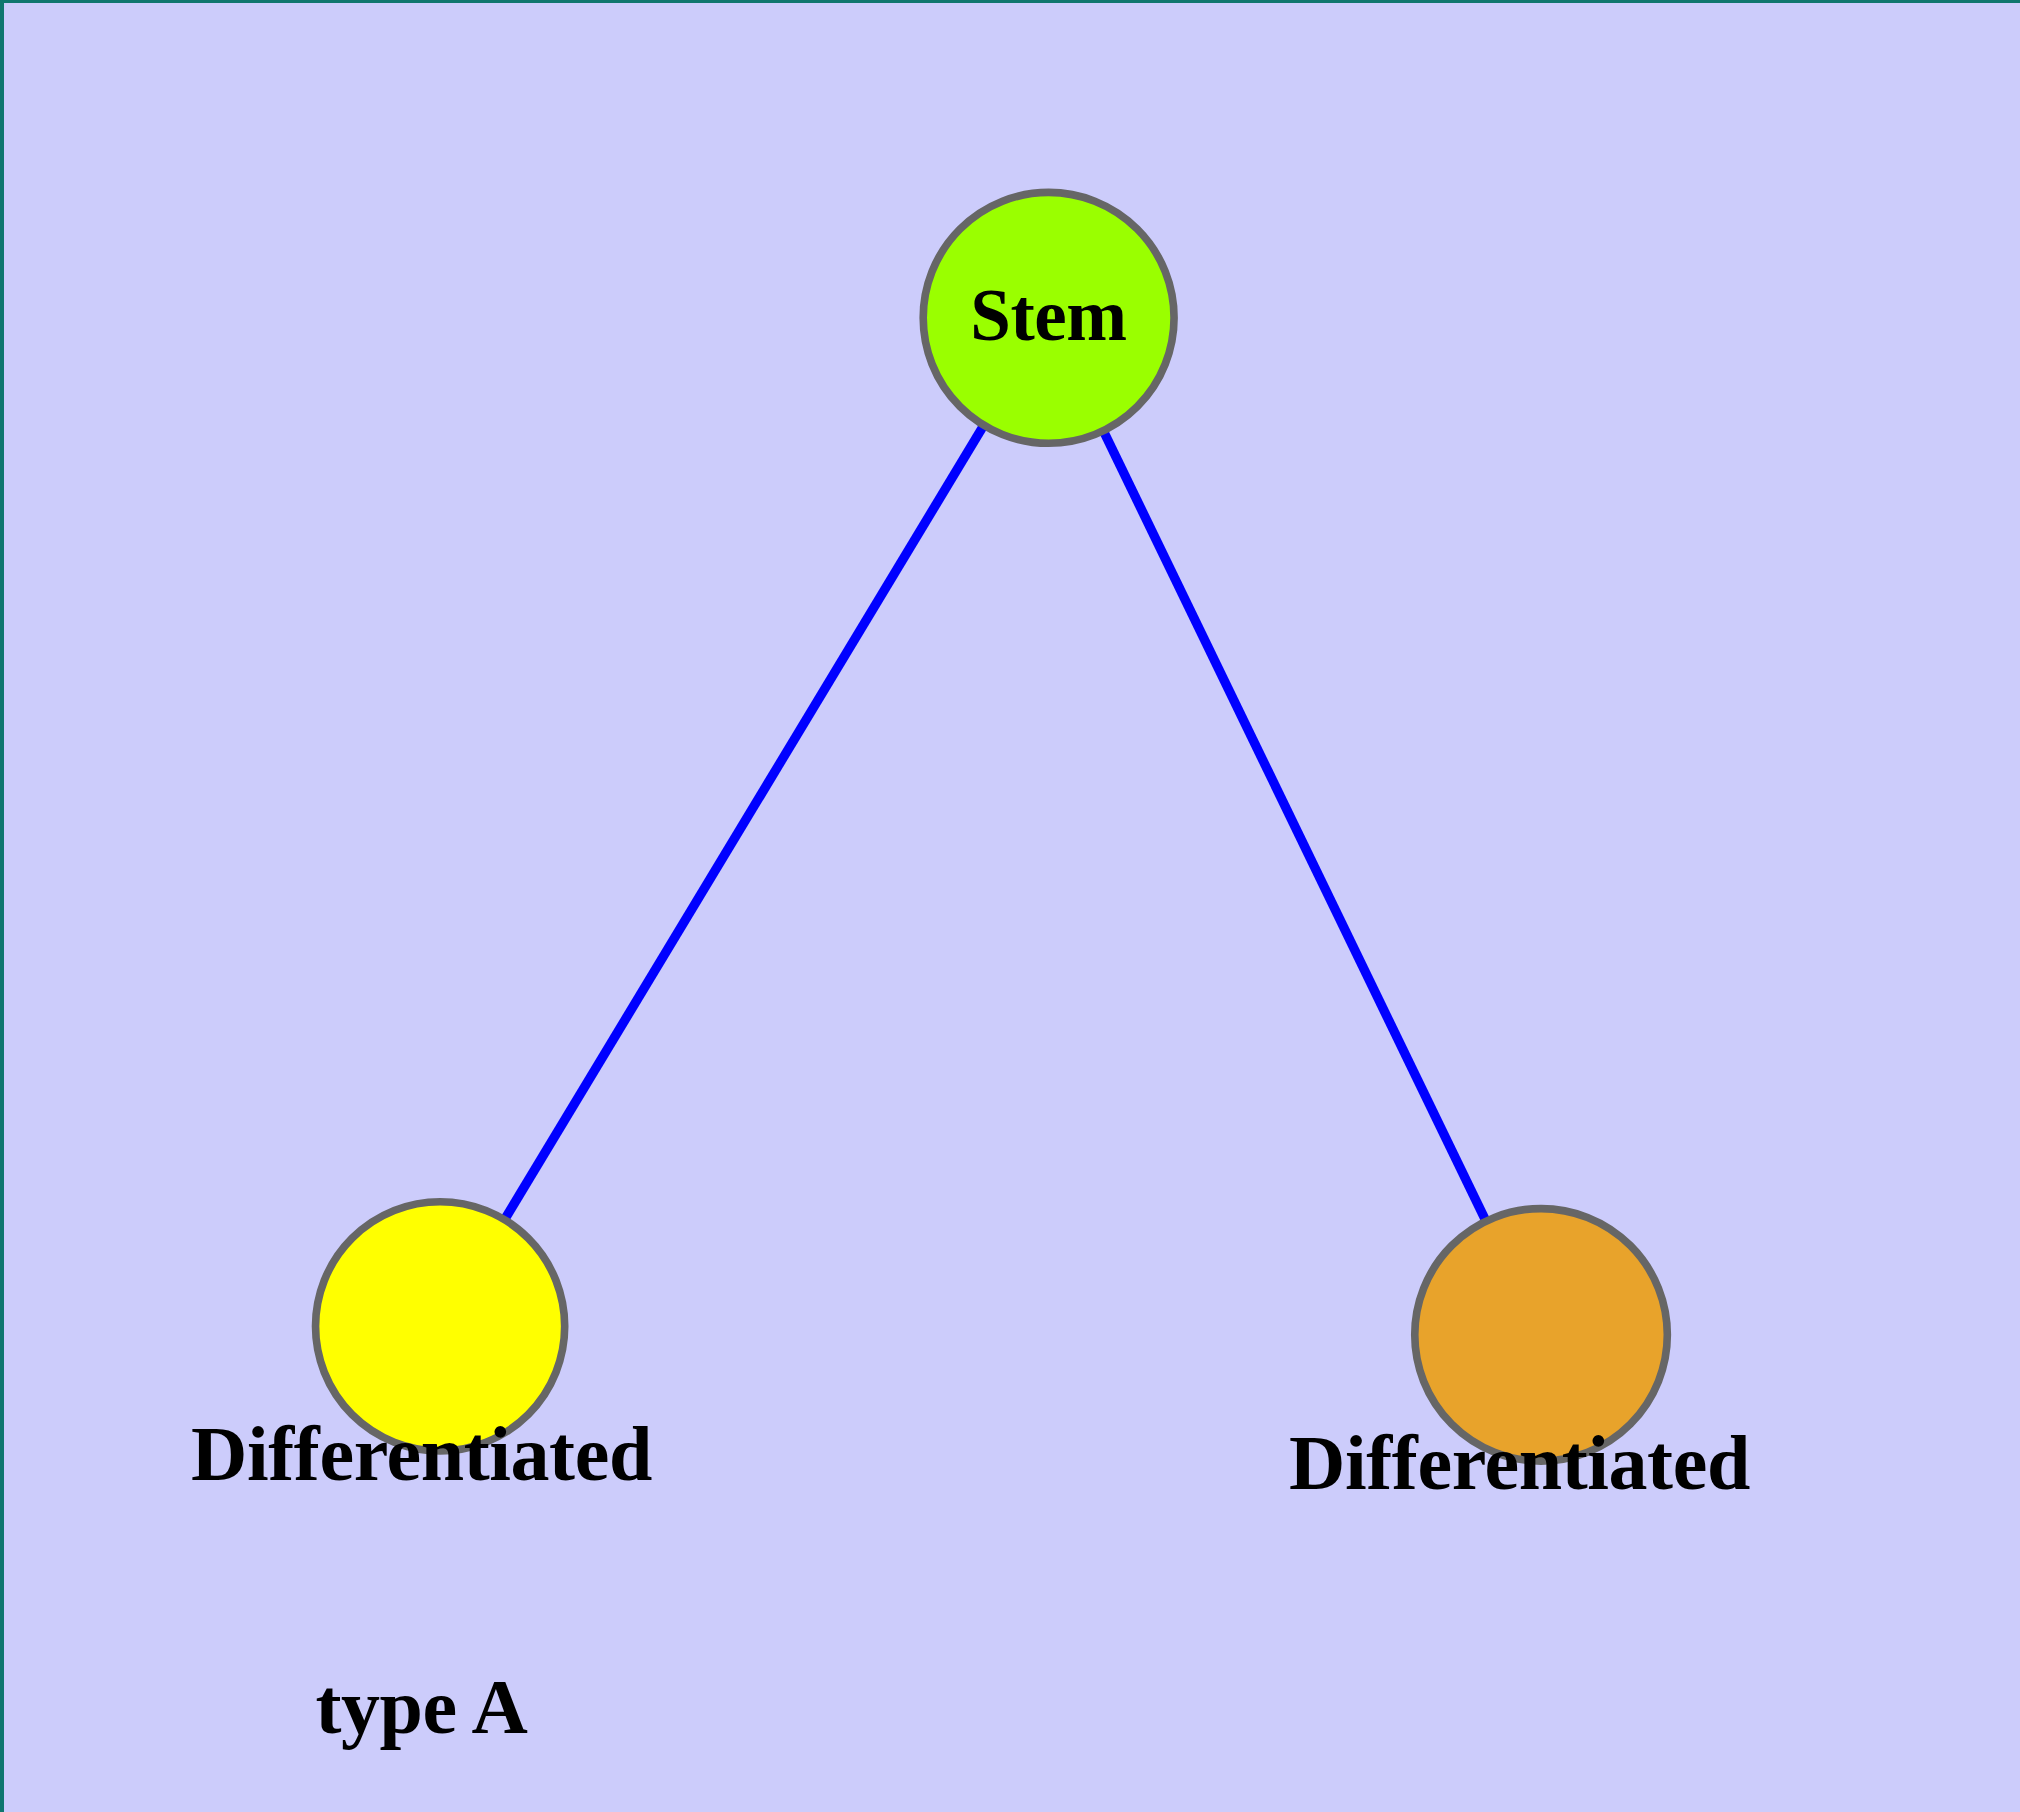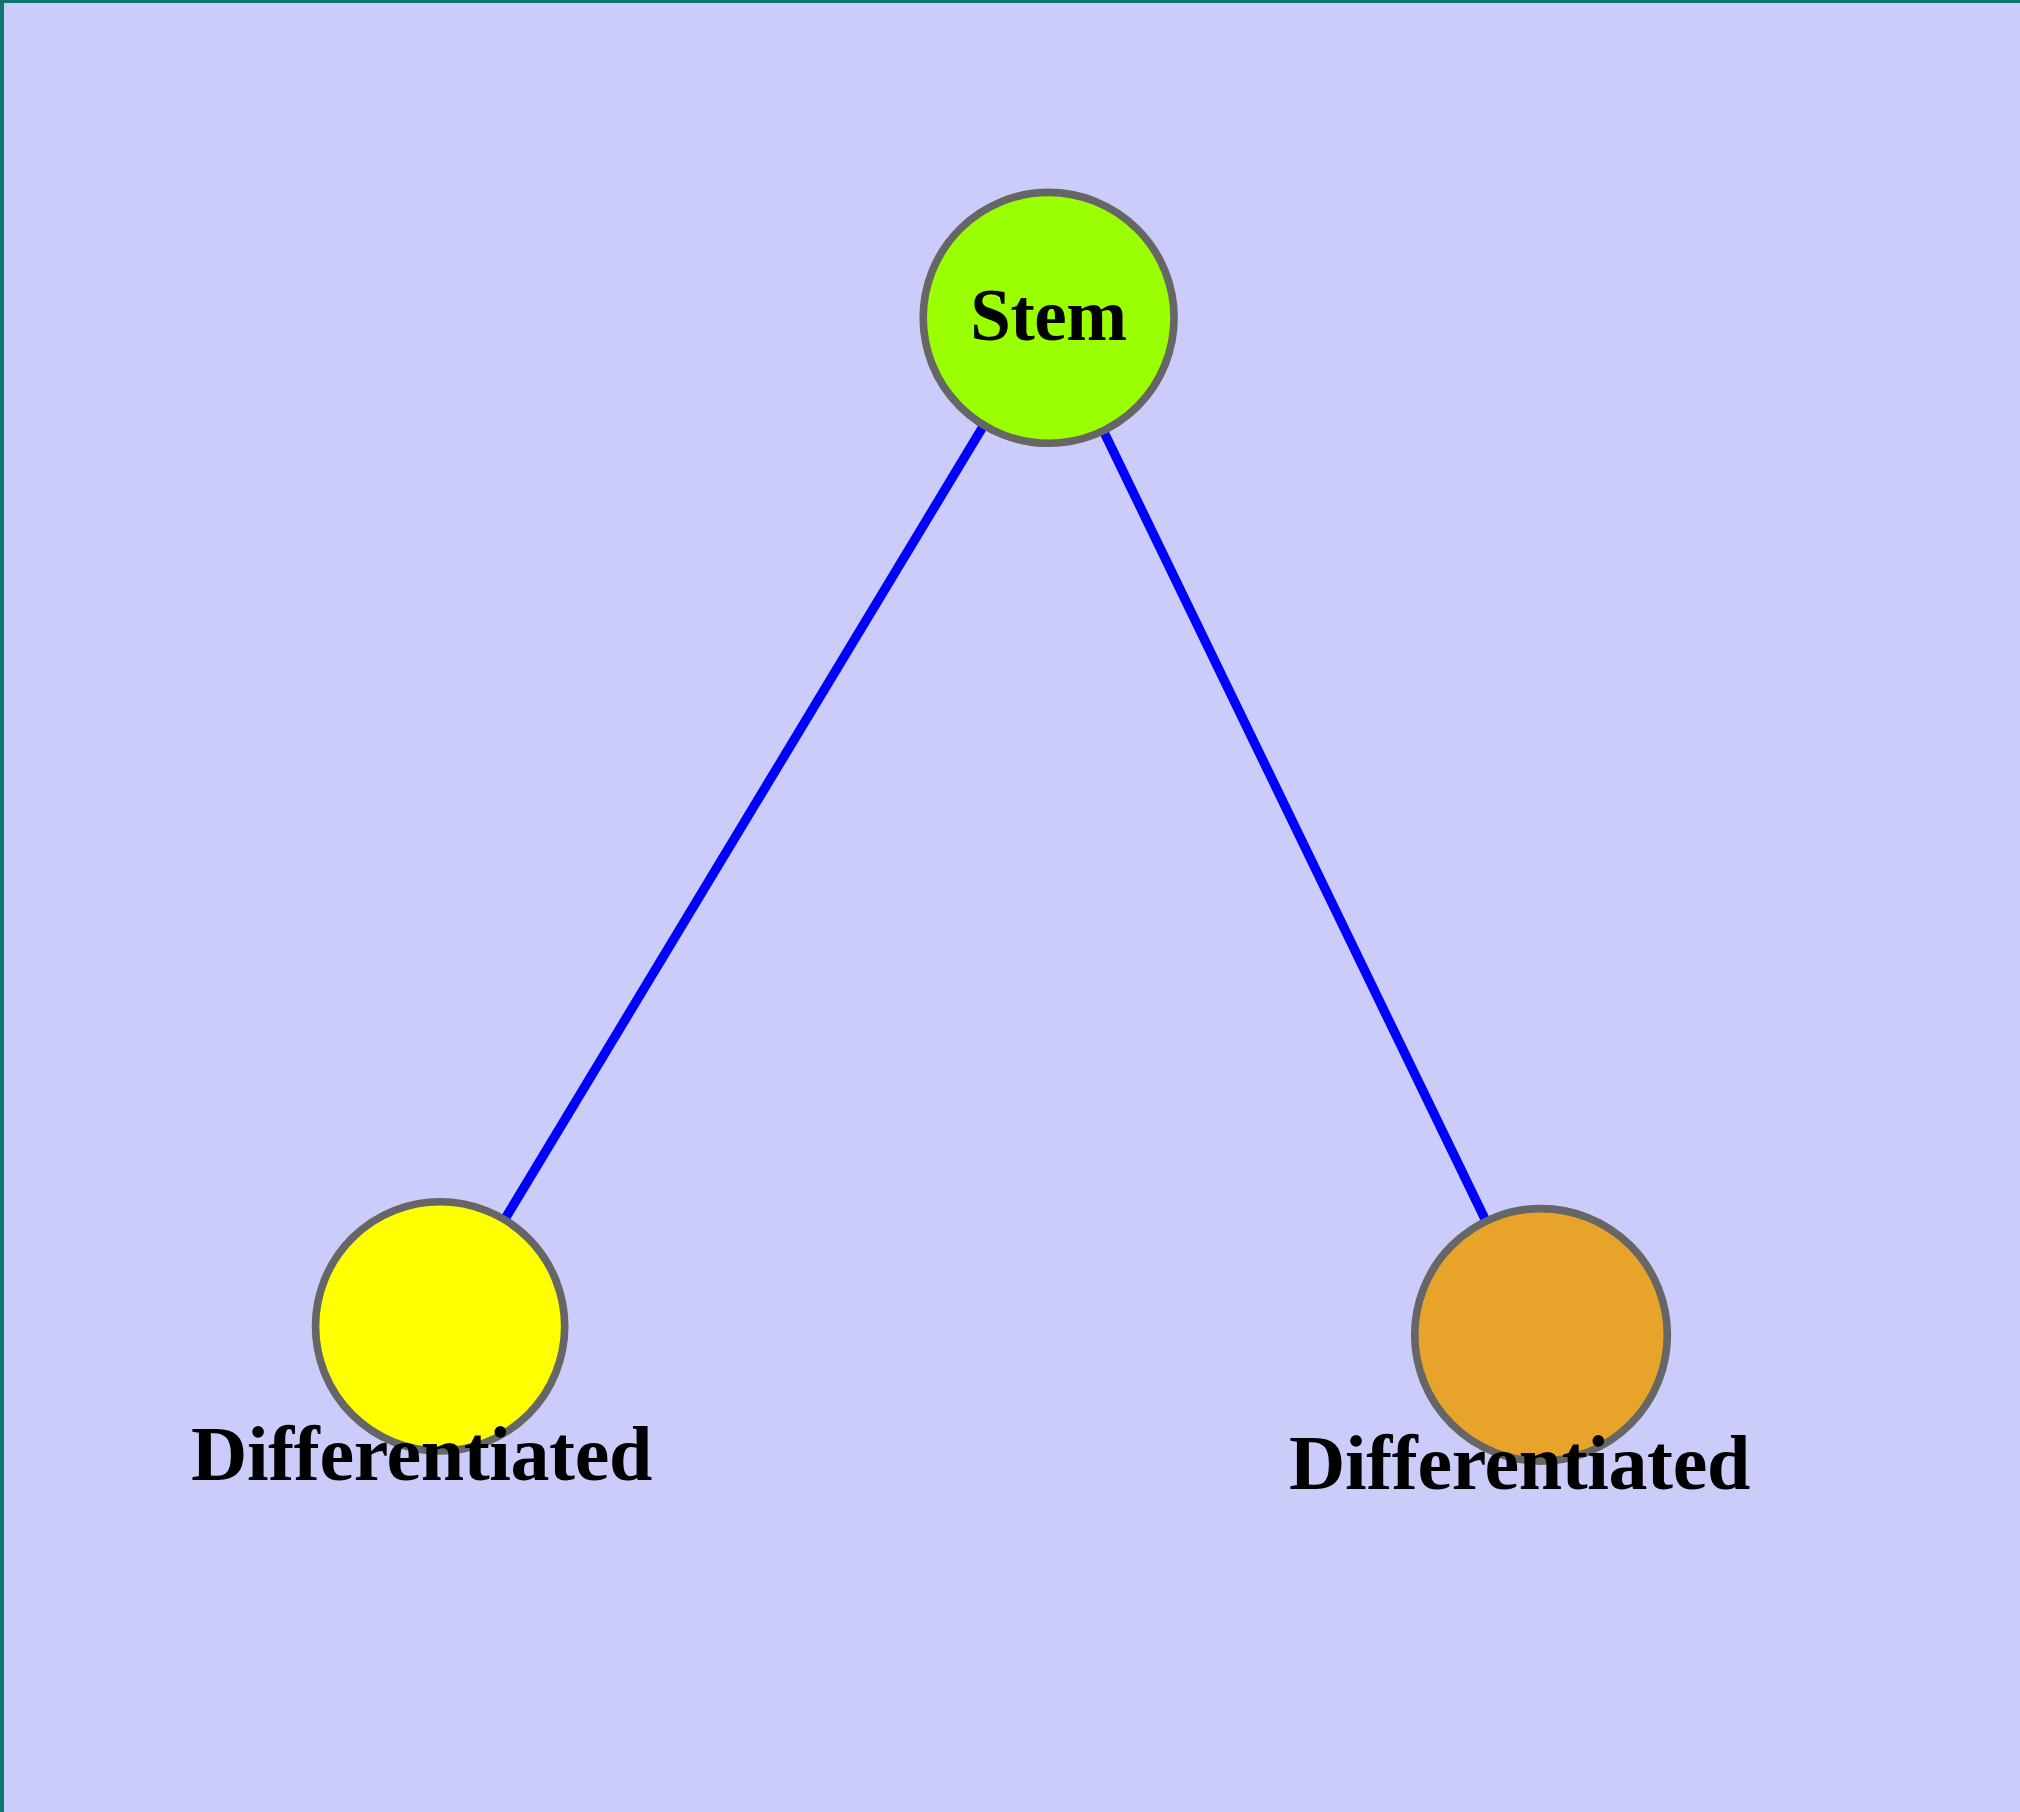--- a/index.html
+++ b/index.html
@@ -77,20 +77,21 @@
       <circle cx="1237" cy="375" r="148" fill="#9aff00" stroke="#666666" stroke-width="9"></circle>
       <circle cx="519" cy="1565" r="147" fill="#ffff00" stroke="#666666" stroke-width="9"></circle>
       <circle cx="1818" cy="1575" r="149" fill="#e8a32b" stroke="#666666" stroke-width="9"></circle>
     </g>
   </svg>
 
   <div class="node-label" id="label-stem">Stem</div>
 
   <div class="node-label" id="label-type-a">
     <div>Differentiated</div>
+    <div>type A</div>
   </div>
 
   <div class="node-label" id="label-type-b">
     <div>Differentiated</div>
   </div>
 
 </div>
 
 
 </body></html>

